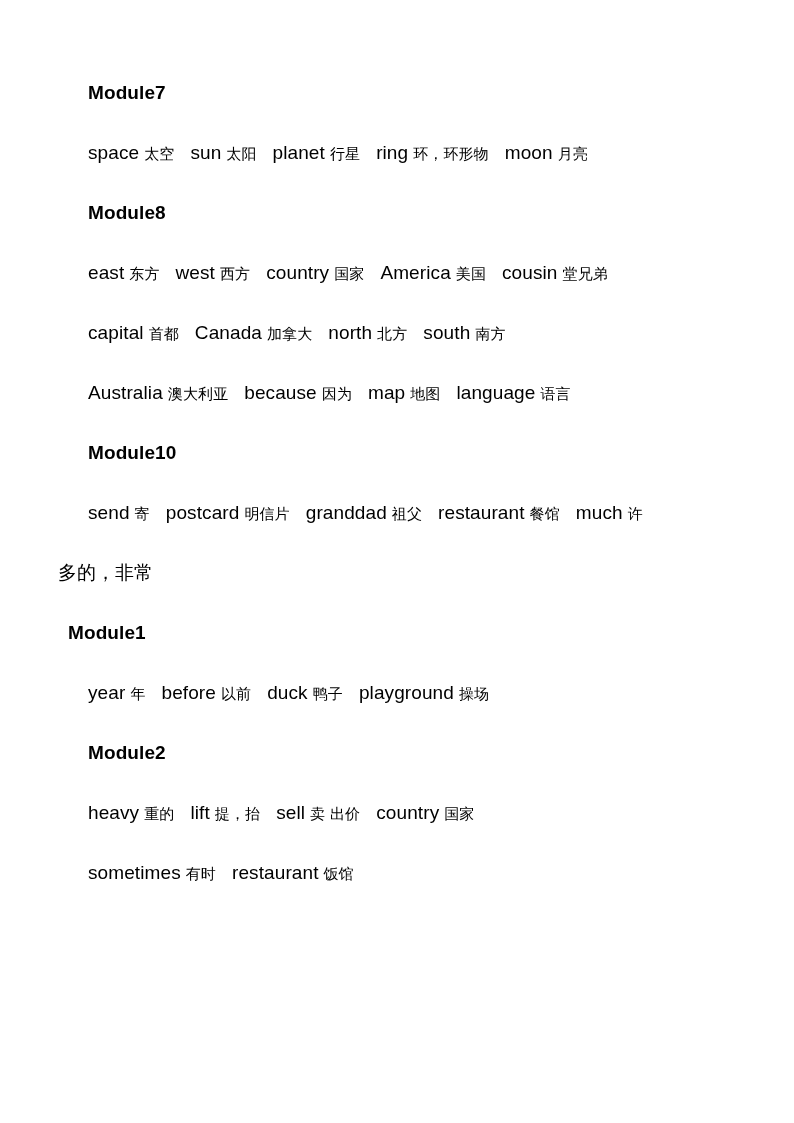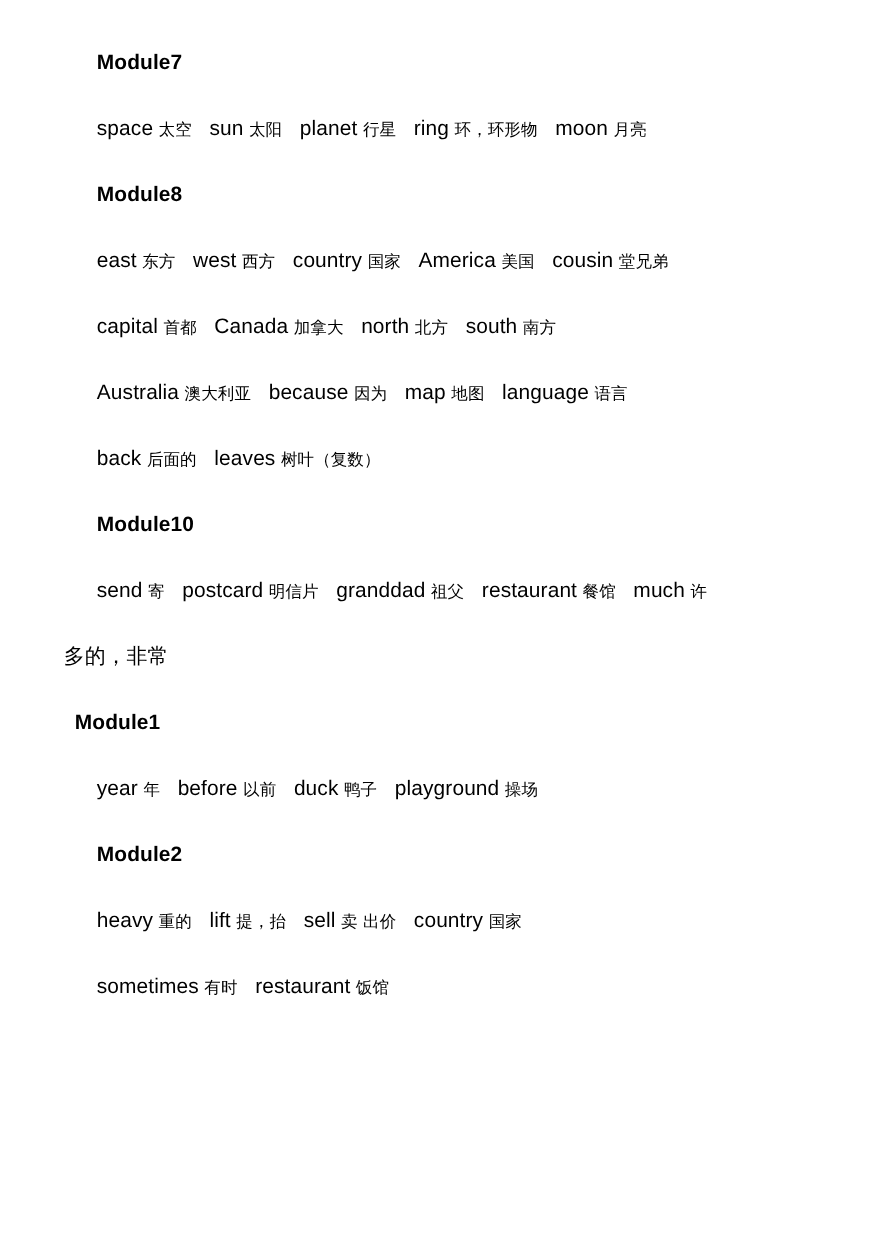--- a/index.html
+++ b/index.html
@@ -17,21 +17,21 @@
     color: #000000;
     -webkit-font-smoothing: antialiased;
   }
 
   .page {
     position: absolute;
     top: 0;
     left: 0;
     width: 794px;
     height: 1123px;
-    padding-top: 28px;
+    padding-top: 63px;
     box-sizing: border-box;
   }
 
   
   .doc-block {
     margin: 0;
     padding: 0;
   }
 
   .doc-line {
@@ -93,21 +93,20 @@
         <div class="doc-line module-heading">Module7</div>
         <div class="doc-line vocab-line"><span class="en">space</span><span class="sp-thin"></span><span class="zh">太空</span><span class="sp-gap"></span><span class="en">sun</span><span class="sp-thin"></span><span class="zh">太阳</span><span class="sp-gap"></span><span class="en">planet</span><span class="sp-thin"></span><span class="zh">行星</span><span class="sp-gap"></span><span class="en">ring</span><span class="sp-thin"></span><span class="zh">环，环形物</span><span class="sp-gap"></span><span class="en">moon</span><span class="sp-thin"></span><span class="zh">月亮</span></div>
       </div>
       <div class="doc-block">
         <div class="doc-line module-heading">Module8</div>
         <div class="doc-line vocab-line"><span class="en">east</span><span class="sp-thin"></span><span class="zh">东方</span><span class="sp-gap"></span><span class="en">west</span><span class="sp-thin"></span><span class="zh">西方</span><span class="sp-gap"></span><span class="en">country</span><span class="sp-thin"></span><span class="zh">国家</span><span class="sp-gap"></span><span class="en">America</span><span class="sp-thin"></span><span class="zh">美国</span><span class="sp-gap"></span><span class="en">cousin</span><span class="sp-thin"></span><span class="zh">堂兄弟</span></div>
         <div class="doc-line vocab-line"><span class="en">capital</span><span class="sp-thin"></span><span class="zh">首都</span><span class="sp-gap"></span><span class="en">Canada</span><span class="sp-thin"></span><span class="zh">加拿大</span><span class="sp-gap"></span><span class="en">north</span><span class="sp-thin"></span><span class="zh">北方</span><span class="sp-gap"></span><span class="en">south</span><span class="sp-thin"></span><span class="zh">南方</span></div>
       </div>
       <div class="doc-block">
         <div class="doc-line vocab-line"><span class="en">Australia</span><span class="sp-thin"></span><span class="zh">澳大利亚</span><span class="sp-gap"></span><span class="en">because</span><span class="sp-thin"></span><span class="zh">因为</span><span class="sp-gap"></span><span class="en">map</span><span class="sp-thin"></span><span class="zh">地图</span><span class="sp-gap"></span><span class="en">language</span><span class="sp-thin"></span><span class="zh">语言</span></div>
-        <div class="doc-line vocab-line"><span class="en">back</span><span class="sp-thin"></span><span class="zh">后面的</span><span class="sp-gap"></span><span class="en">leaves</span><span class="sp-thin"></span><span class="zh">树叶（复数）</span></div>
       </div>
       <div class="doc-block">
         <div class="doc-line module-heading">Module10</div>
         <div class="doc-line vocab-line"><span class="en">send</span><span class="sp-thin"></span><span class="zh">寄</span><span class="sp-gap"></span><span class="en">postcard</span><span class="sp-thin"></span><span class="zh">明信片</span><span class="sp-gap"></span><span class="en">granddad</span><span class="sp-thin"></span><span class="zh">祖父</span><span class="sp-gap"></span><span class="en">restaurant</span><span class="sp-thin"></span><span class="zh">餐馆</span><span class="sp-gap"></span><span class="en">much</span><span class="sp-thin"></span><span class="zh">许</span></div>
         <div class="wrap-tail">多的，非常</div>
       </div>
       <div class="doc-block">
         <div class="doc-line module-heading indent-small">Module1</div>
         <div class="doc-line vocab-line"><span class="en">year</span><span class="sp-thin"></span><span class="zh">年</span><span class="sp-gap"></span><span class="en">before</span><span class="sp-thin"></span><span class="zh">以前</span><span class="sp-gap"></span><span class="en">duck</span><span class="sp-thin"></span><span class="zh">鸭子</span><span class="sp-gap"></span><span class="en">playground</span><span class="sp-thin"></span><span class="zh">操场</span></div>
       </div>

